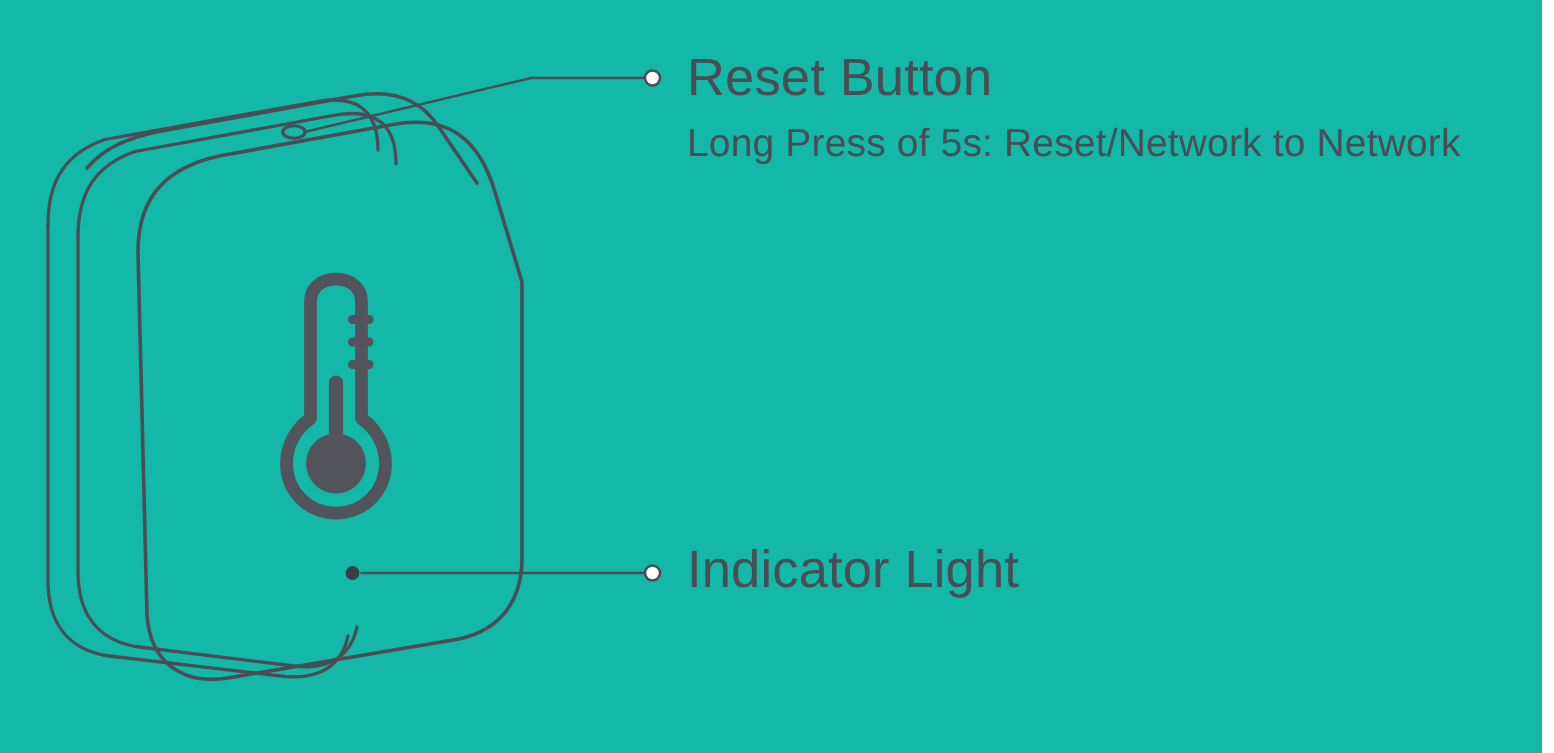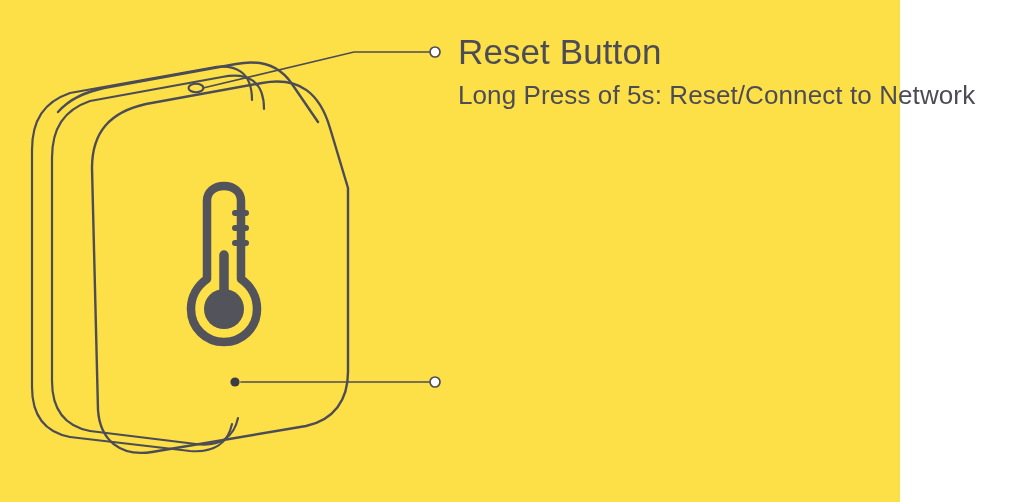--- a/index.html
+++ b/index.html
@@ -10,23 +10,24 @@
   }
   body {
     width: 1036px;
     height: 502px;
     overflow: hidden;
     font-family: "Liberation Sans", "DejaVu Sans", sans-serif;
     -webkit-font-smoothing: antialiased;
   }
   #stage {
     position: relative;
-    width: 900px;
+    width: 1000px;
     height: 502px;
-    background: #fde047;
+    background: #14b8a6;
+    padding-left: 28px;
   }
   #illustration {
     position: absolute;
     left: 0;
     top: 0;
     width: 1036px;
     height: 502px;
   }
   .callout {
     position: absolute;
@@ -133,17 +134,20 @@
     <circle cx="435" cy="52" r="5" fill="#ffffff" stroke="#4c4c56" stroke-width="1.7"></circle>
 
     <g fill="none" stroke="#4c4c56" stroke-width="1.7" stroke-linecap="round">
       <path d="M 241 382 L 429 382"></path>
     </g>
     <circle cx="435" cy="382" r="5" fill="#ffffff" stroke="#4c4c56" stroke-width="1.7"></circle>
   </svg>
 
   <div class="callout" id="callout-reset">
     <div class="callout-title">Reset Button</div>
-    <div class="callout-line">Long Press of 5s: Reset/Connect to Network</div>
+    <div class="callout-line">Long Press of 5s: Reset/Network to Network</div>
   </div>
 
+  <div class="callout" id="callout-indicator">
+    <div class="callout-title">Indicator Light</div>
+  </div>
 
 </div>
 
 </body></html>

